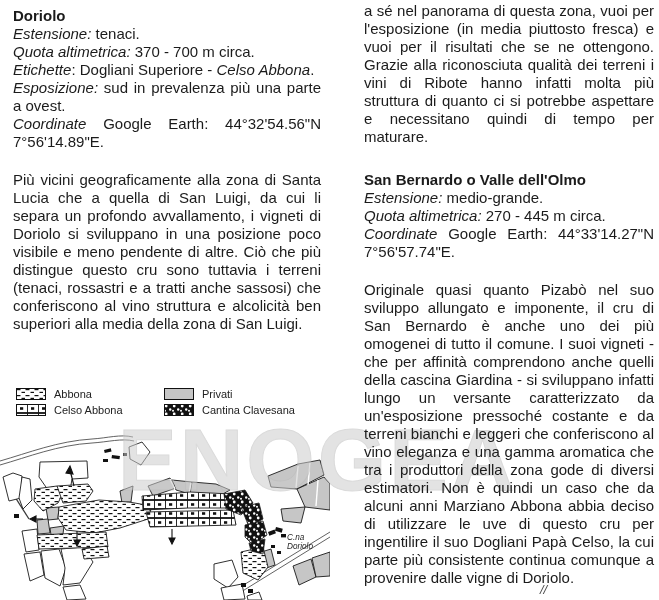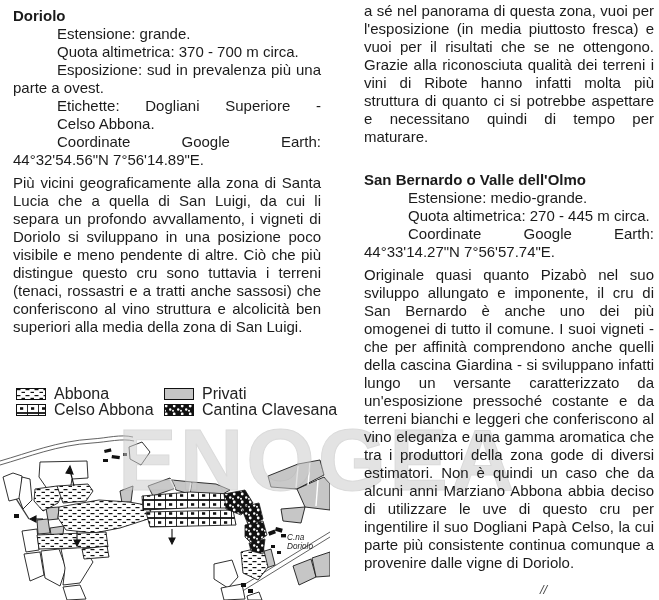--- a/index.html
+++ b/index.html
@@ -13,30 +13,30 @@
   .col{
     position:absolute;z-index:4;
     font-size:15px;line-height:18px;color:#1b1b1b;
     text-align:justify;
   }
   .col.left{left:13px;top:7px;width:308px;}
   .col.right{left:364px;top:2px;width:290px;}
 
   .heading{font-weight:bold;}
   .col.right .heading{margin-top:25px;}
-  .it{margin-left:44px;}
-  .para{margin:5px 0 0 0;}
+  .it{font-style:italic;}
+  .para{margin:20px 0 0 0;}
   p{margin:0;}
 
   
   .legend{position:absolute;left:16px;top:387px;z-index:4;display:flex;}
   .legend-colm{width:148px;}
   .legend-item{display:flex;align-items:center;margin-bottom:3px;height:13px;}
   .legend-item svg{margin-right:8px;flex:none;display:block;}
-  .legend-label{font-size:16px;color:#222;white-space:nowrap;}
+  .legend-label{font-size:11px;color:#222;white-space:nowrap;}
 
   
   .map{position:absolute;left:0;top:428px;z-index:1;}
 
   
   .watermark{
     position:absolute;left:118px;top:412px;z-index:3;
     font-size:88px;font-weight:700;letter-spacing:3px;line-height:1.1;
     color:#cdcdcd;opacity:.55;-webkit-text-stroke:1px #bdbdbd;
     white-space:nowrap;pointer-events:none;text-align:right;
@@ -169,24 +169,24 @@
     <g font-size="8.2" font-style="italic" fill="#222">
       <text x="287" y="112">C.na</text>
       <text x="287" y="121">Doriolo</text>
     </g>
   </svg>
 
   <div class="watermark">ENOGEA</div>
 
   <div class="col left">
     <div class="heading">Doriolo</div>
-    <div class="attr"><span class="it">Estensione:</span><span> grande.</span></div>
+    <div class="attr"><span class="it">Estensione:</span><span> tenaci.</span></div>
     <div class="attr"><span class="it">Quota altimetrica:</span><span> 370 - 700 m circa.</span></div>
+    <div class="attr"><span class="it">Etichette</span><span>: Dogliani Superiore - </span><span class="it">Celso Abbona</span><span>.</span></div>
     <div class="attr"><span class="it">Esposizione:</span><span> sud in prevalenza più una parte a ovest.</span></div>
-    <div class="attr"><span class="it">Etichette</span><span>: Dogliani Superiore - </span><span class="it">Celso Abbona</span><span>.</span></div>
     <div class="attr"><span class="it">Coordinate</span><span> Google Earth: 44°32'54.56"N 7°56'14.89"E.</span></div>
     <p class="para">Più vicini geograficamente alla zona di Santa Lucia che a quella di San Luigi, da cui li separa un profondo avvallamento, i vigneti di Doriolo si sviluppano in una posizione poco visibile e meno pendente di altre. Ciò che più distingue questo cru sono tuttavia i terreni (tenaci, rossastri e a tratti anche sassosi) che conferiscono al vino struttura e alcolicità ben superiori alla media della zona di San Luigi.</p>
   </div>
 
   <div class="legend">
     <div class="legend-colm">
       <div class="legend-item">
         <svg width="30" height="12">
           <rect x="0.5" y="0.5" width="29" height="11" fill="url(#pDash)" stroke="#111"></rect>
         </svg>

